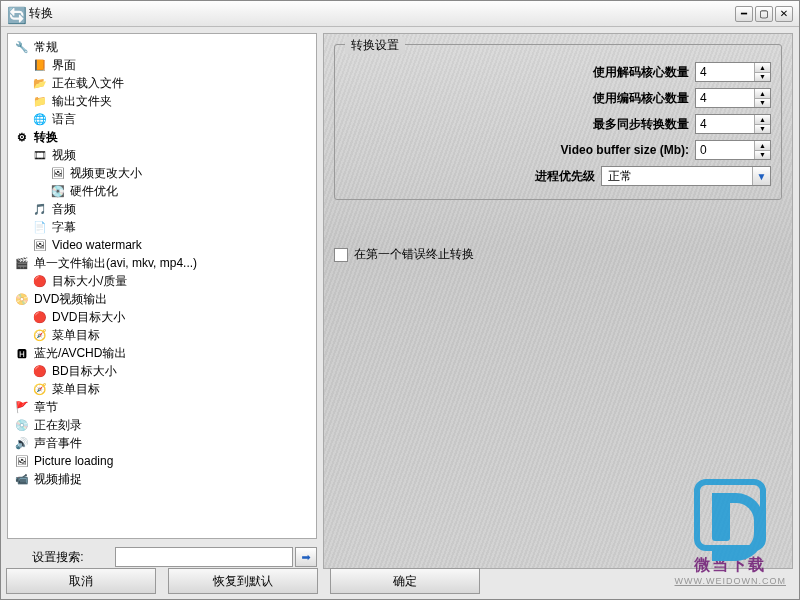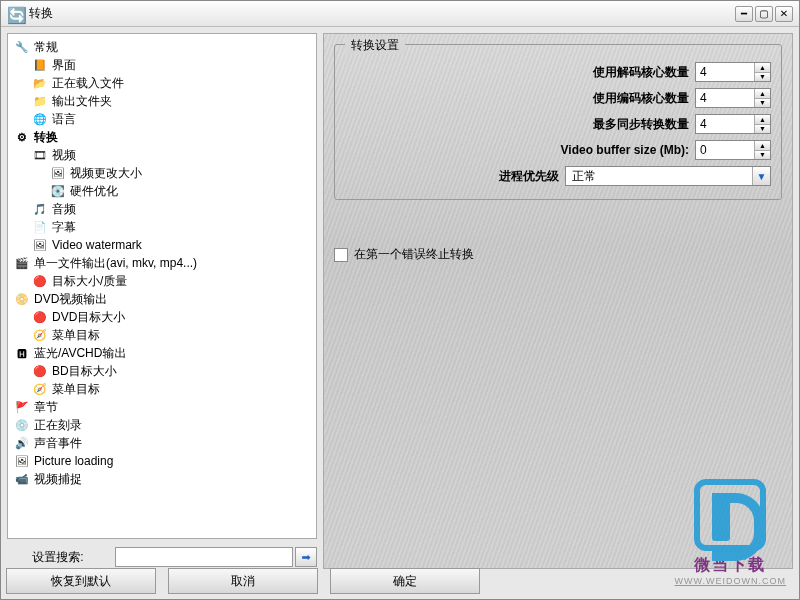--- a/index.html
+++ b/index.html
@@ -27,21 +27,21 @@
 .right::before { content:""; position:absolute; inset:0; background: repeating-linear-gradient(110deg, rgba(255,255,255,0.08) 0 2px, rgba(0,0,0,0.03) 2px 4px); pointer-events:none; }
 .groupbox { position: absolute; left: 10px; top: 10px; right: 10px; border: 1px solid #999; border-radius: 3px; padding: 14px 10px 10px 10px; background: transparent; }
 .groupbox .legend { position: absolute; top: -8px; left: 10px; background: linear-gradient(#d9d9d9,#d5d5d5); padding: 0 6px; font-size: 12px; text-align: center; }
 .form-row { display: flex; align-items: center; justify-content: flex-end; height: 26px; }
 .form-row .flbl { font-size: 12px; font-weight: bold; margin-right: 6px; }
 .spinner { width: 76px; height: 20px; border: 1px solid #888; background: #fff; display: flex; }
 .spinner input { border: none; width: 58px; font-size: 12px; padding: 0 4px; outline: none; }
 .spin-btns { width: 16px; display: flex; flex-direction: column; border-left: 1px solid #aaa; }
 .spin-btns div { flex: 1; font-size: 7px; display: flex; align-items: center; justify-content: center; background: linear-gradient(#fff,#ddd); cursor: pointer; }
 .spin-btns div:first-child { border-bottom: 1px solid #aaa; }
-.combo { width: 206px; height: 20px; border: 1px solid #888; background: #fff; display: flex; align-items: center; }
+.combo { width: 170px; height: 20px; border: 1px solid #888; background: #fff; display: flex; align-items: center; }
 .combo span { flex: 1; font-size: 12px; padding: 0 6px; }
 .combo .dd { width: 18px; height: 100%; border-left: 1px solid #aaa; background: linear-gradient(#fff,#ddd); display: flex; align-items: center; justify-content: center; font-size: 10px; color: #2060c0; cursor: pointer; }
 .check-row { position: absolute; left: 10px; top: 212px; display: flex; align-items: center; font-size: 12px; }
 .check-row .cb { width: 14px; height: 14px; border: 1px solid #888; background: #fff; margin-right: 6px; display:flex; align-items:center; justify-content:center; font-size:10px; color:#2060c0; }
 .btnbar { position: absolute; bottom: 6px; left: 6px; display: flex; gap: 12px; }
 .btn { width: 150px; height: 26px; border: 1px solid #999; background: linear-gradient(#f8f8f8,#d8d8d8); font-size: 12px; cursor: pointer; display: flex; align-items: center; justify-content: center; }
 .watermark { position: absolute; right: 14px; bottom: 14px; text-align: center; opacity: 0.85; }
 .watermark .logo { width: 72px; height: 72px; border: 6px solid #1c9ad6; border-radius: 12px; position: relative; margin: 0 auto 4px; }
 .watermark .logo::before { content:""; position:absolute; left:12px; top:8px; width:18px; height:48px; background:#1c9ad6; border-radius:3px; }
 .watermark .logo::after { content:""; position:absolute; left:12px; top:8px; width:42px; height:48px; border:10px solid #1c9ad6; border-left:none; border-radius:0 28px 28px 0; }
@@ -227,22 +227,22 @@
       </div>
 
       <div class="check-row">
         <span class="cb"></span>
         <span>在第一个错误终止转换</span>
       </div>
     </div>
   </div>
 
   <div class="btnbar">
+    <div class="btn">取消</div>
     <div class="btn">恢复到默认</div>
-    <div class="btn">取消</div>
     <div class="btn">确定</div>
   </div>
 </div>
 
 <div class="watermark">
   <div class="logo"></div>
   <div class="t1">微当下载</div>
   <div class="t2">WWW.WEIDOWN.COM</div>
 </div>
 

